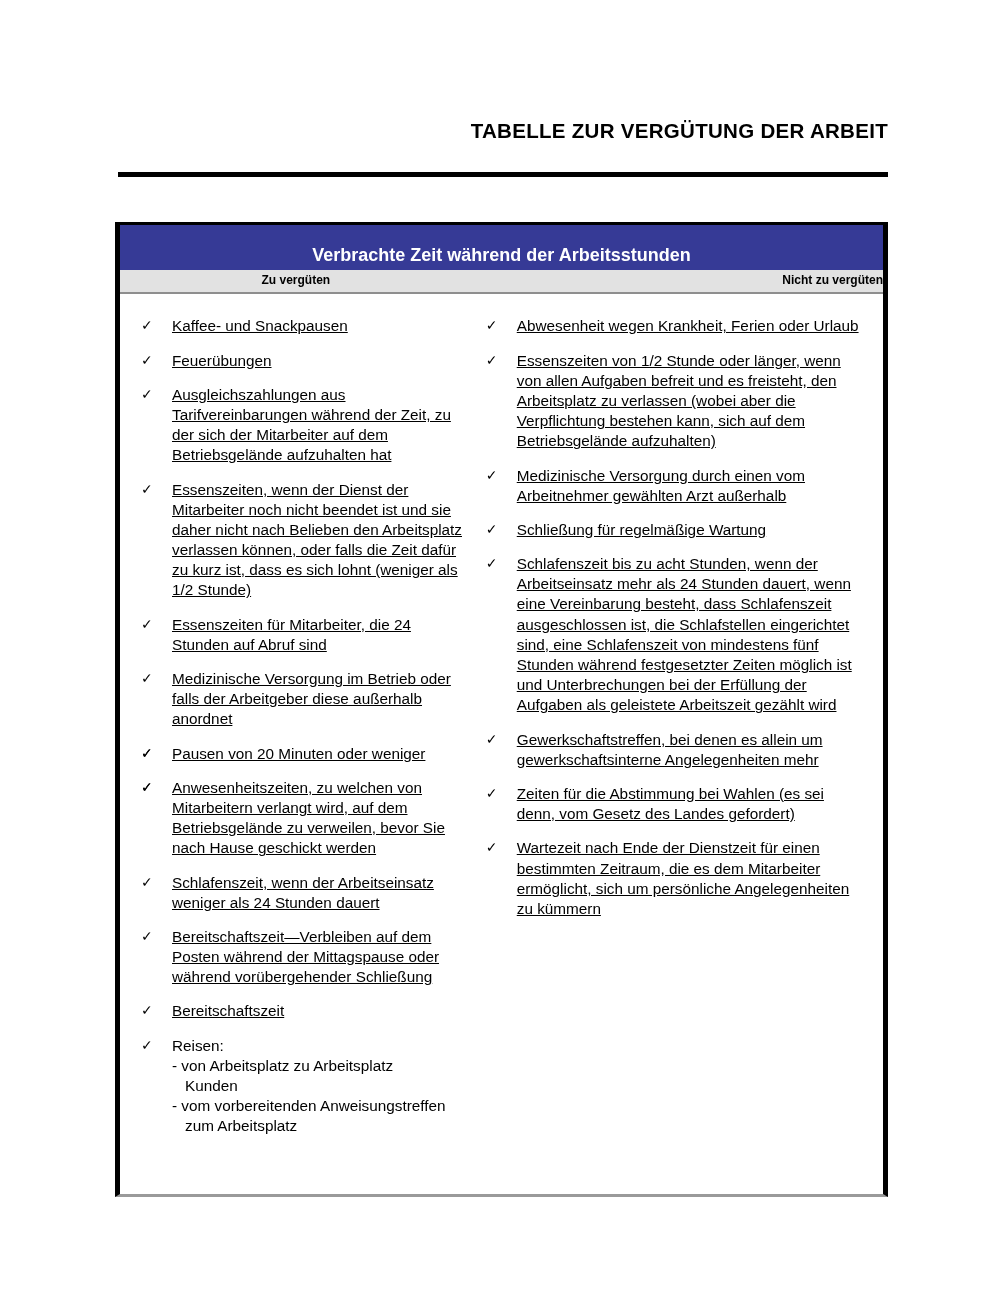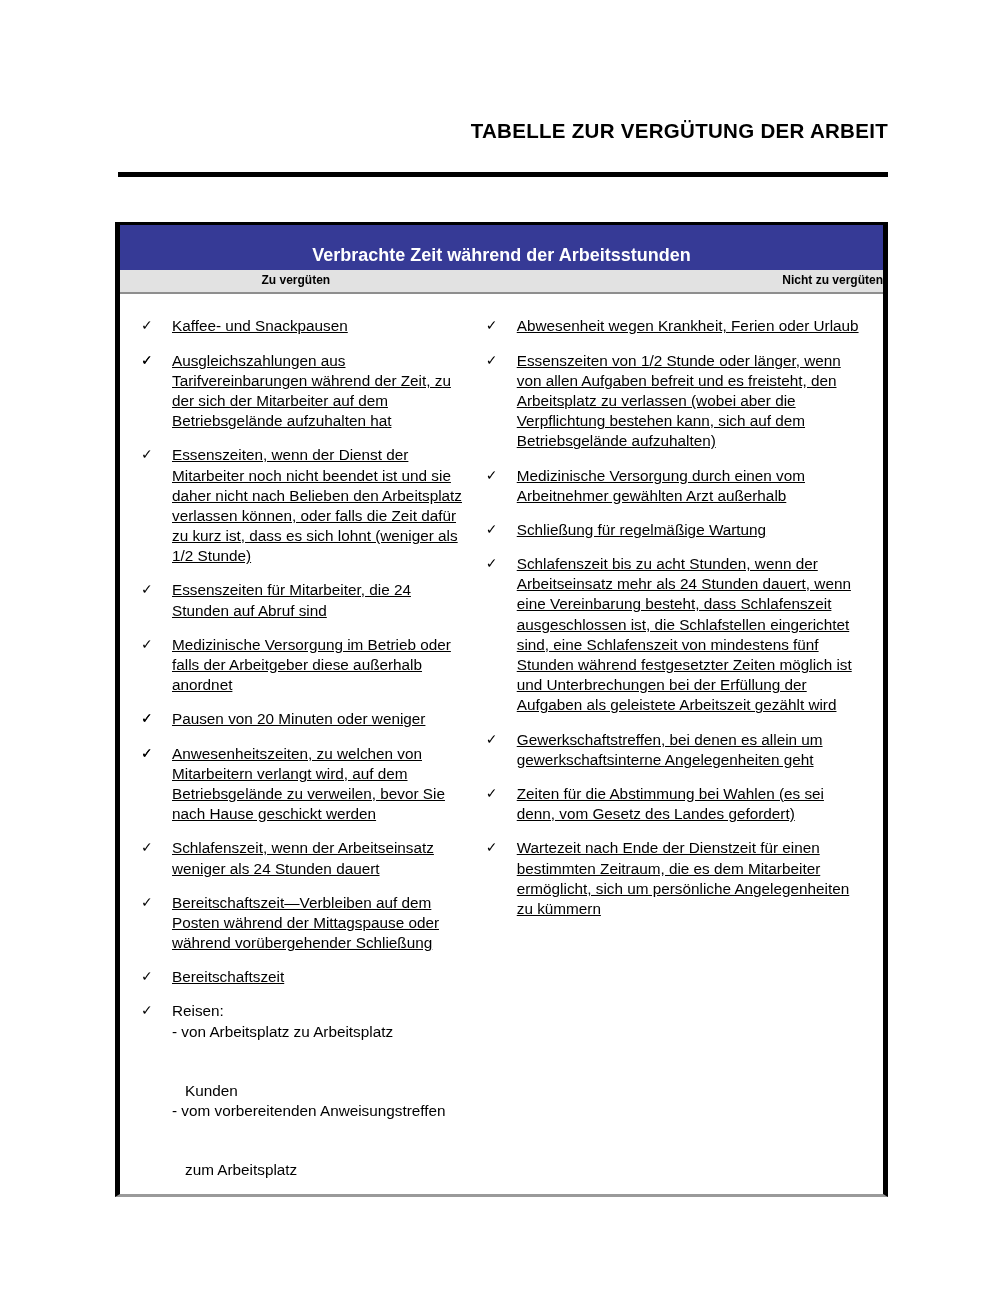--- a/index.html
+++ b/index.html
@@ -135,21 +135,20 @@
   .sub-lines {
     display: block;
   }
   .sub-lines .sub-line {
     display: block;
     padding-left: 0;
   }
   .sub-lines .sub-cont {
     display: block;
     padding-left: 13px;
-    margin-top: 39px;
   }
 </style>
 </head>
 <body>
 
 <div class="page">
 
   <div class="doc-title">TABELLE ZUR VERGÜTUNG DER ARBEIT</div>
 
   <div class="title-rule"></div>
@@ -166,20 +165,21 @@
     <div class="body-cols">
 
       <div class="col col-a">
         <ul class="checklist" id="payable-list">
             <li>
               <span class="tick">✓</span>
               <span class="item-text">Kaffee- und Snackpausen</span>
             </li>
             <li>
               <span class="tick">✓</span>
+              <span class="item-text">Feuerübungen</span>
             </li>
             <li>
               <span class="tick">✓</span>
               <span class="item-text">Ausgleichszahlungen aus Tarifvereinbarungen während der Zeit, zu der sich der Mitarbeiter auf dem Betriebsgelände aufzuhalten hat</span>
             </li>
             <li>
               <span class="tick">✓</span>
               <span class="item-text">Essenszeiten, wenn der Dienst der Mitarbeiter noch nicht beendet ist und sie daher nicht nach Belieben den Arbeitsplatz verlassen können, oder falls die Zeit dafür zu kurz ist, dass es sich lohnt (weniger als 1/2 Stunde)</span>
             </li>
             <li>
@@ -246,21 +246,21 @@
             <li>
               <span class="tick">✓</span>
               <span class="item-text">Schließung für regelmäßige Wartung</span>
             </li>
             <li>
               <span class="tick">✓</span>
               <span class="item-text">Schlafenszeit bis zu acht Stunden, wenn der Arbeitseinsatz mehr als 24 Stunden dauert, wenn eine Vereinbarung besteht, dass Schlafenszeit ausgeschlossen ist, die Schlafstellen eingerichtet sind, eine Schlafenszeit von mindestens fünf Stunden während festgesetzter Zeiten möglich ist und Unterbrechungen bei der Erfüllung der Aufgaben als geleistete Arbeitszeit gezählt wird</span>
             </li>
             <li>
               <span class="tick">✓</span>
-              <span class="item-text">Gewerkschaftstreffen, bei denen es allein um gewerkschaftsinterne Angelegenheiten geht</span>
+              <span class="item-text">Gewerkschaftstreffen, bei denen es allein um gewerkschaftsinterne Angelegenheiten mehr</span>
             </li>
             <li>
               <span class="tick">✓</span>
               <span class="item-text">Zeiten für die Abstimmung bei Wahlen (es sei denn, vom Gesetz des Landes gefordert)</span>
             </li>
             <li>
               <span class="tick">✓</span>
               <span class="item-text">Wartezeit nach Ende der Dienstzeit für einen bestimmten Zeitraum, die es dem Mitarbeiter ermöglicht, sich um persönliche Angelegenheiten zu kümmern</span>
             </li>
           </ul>

